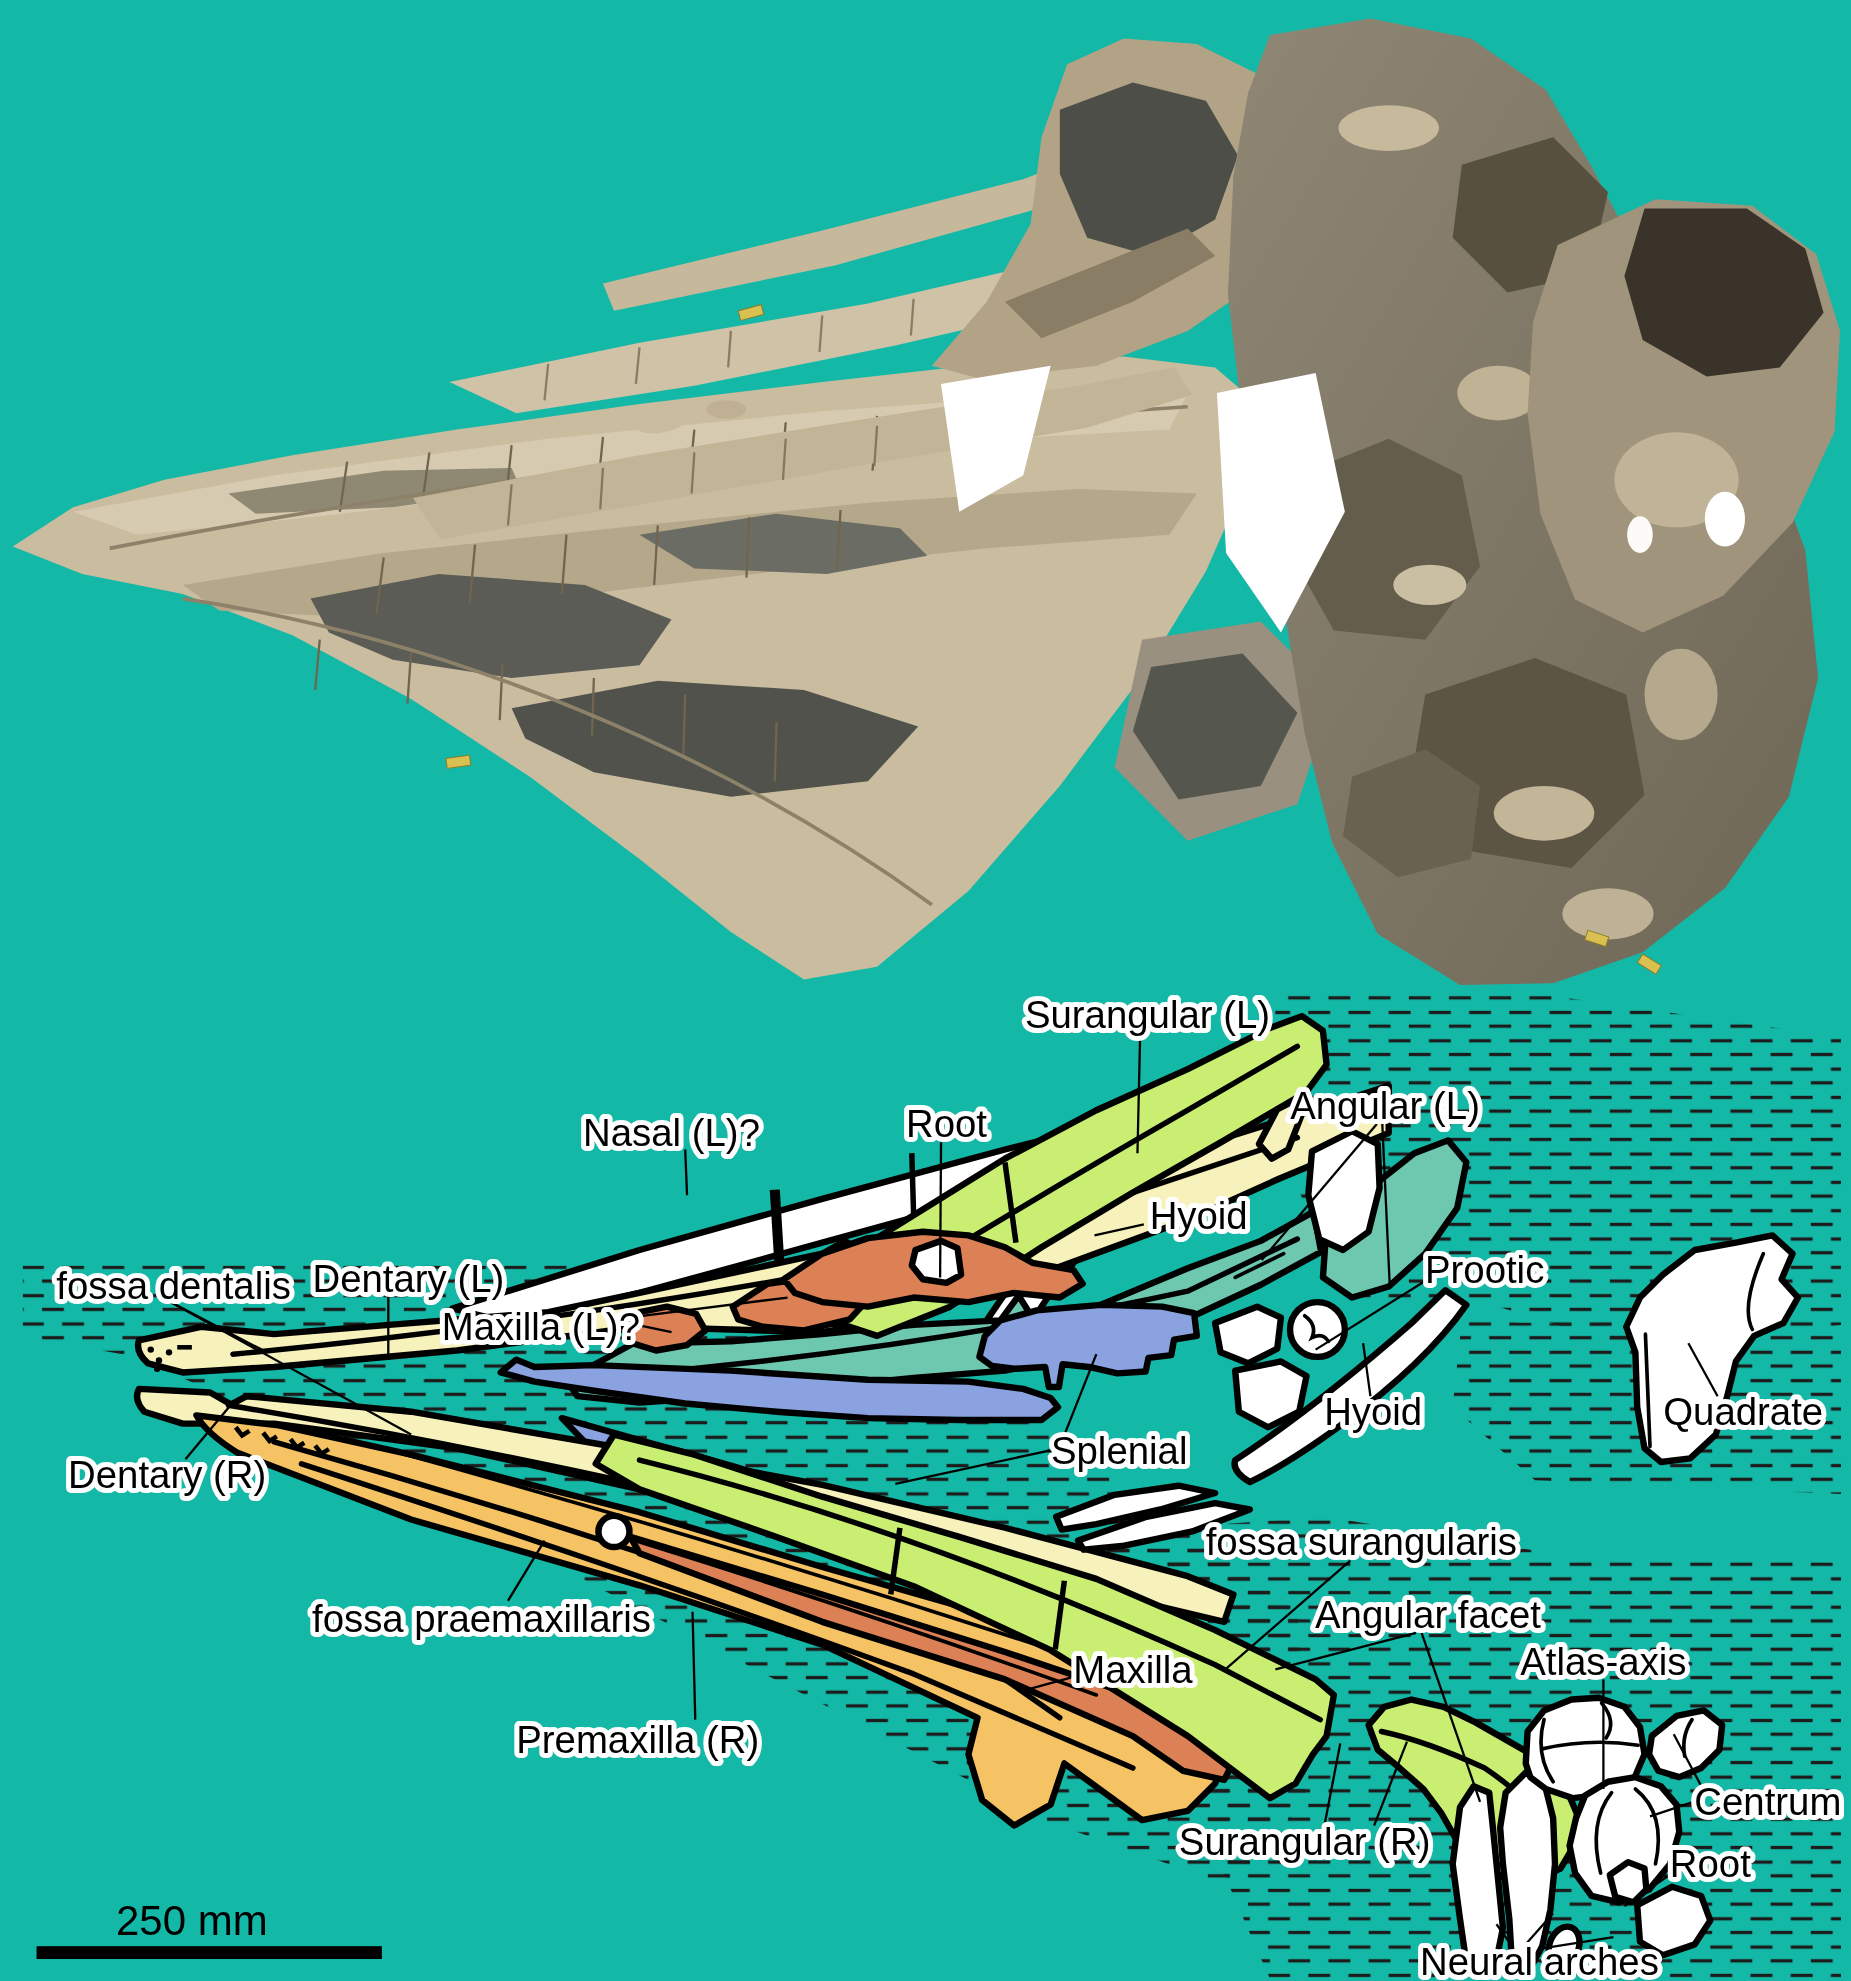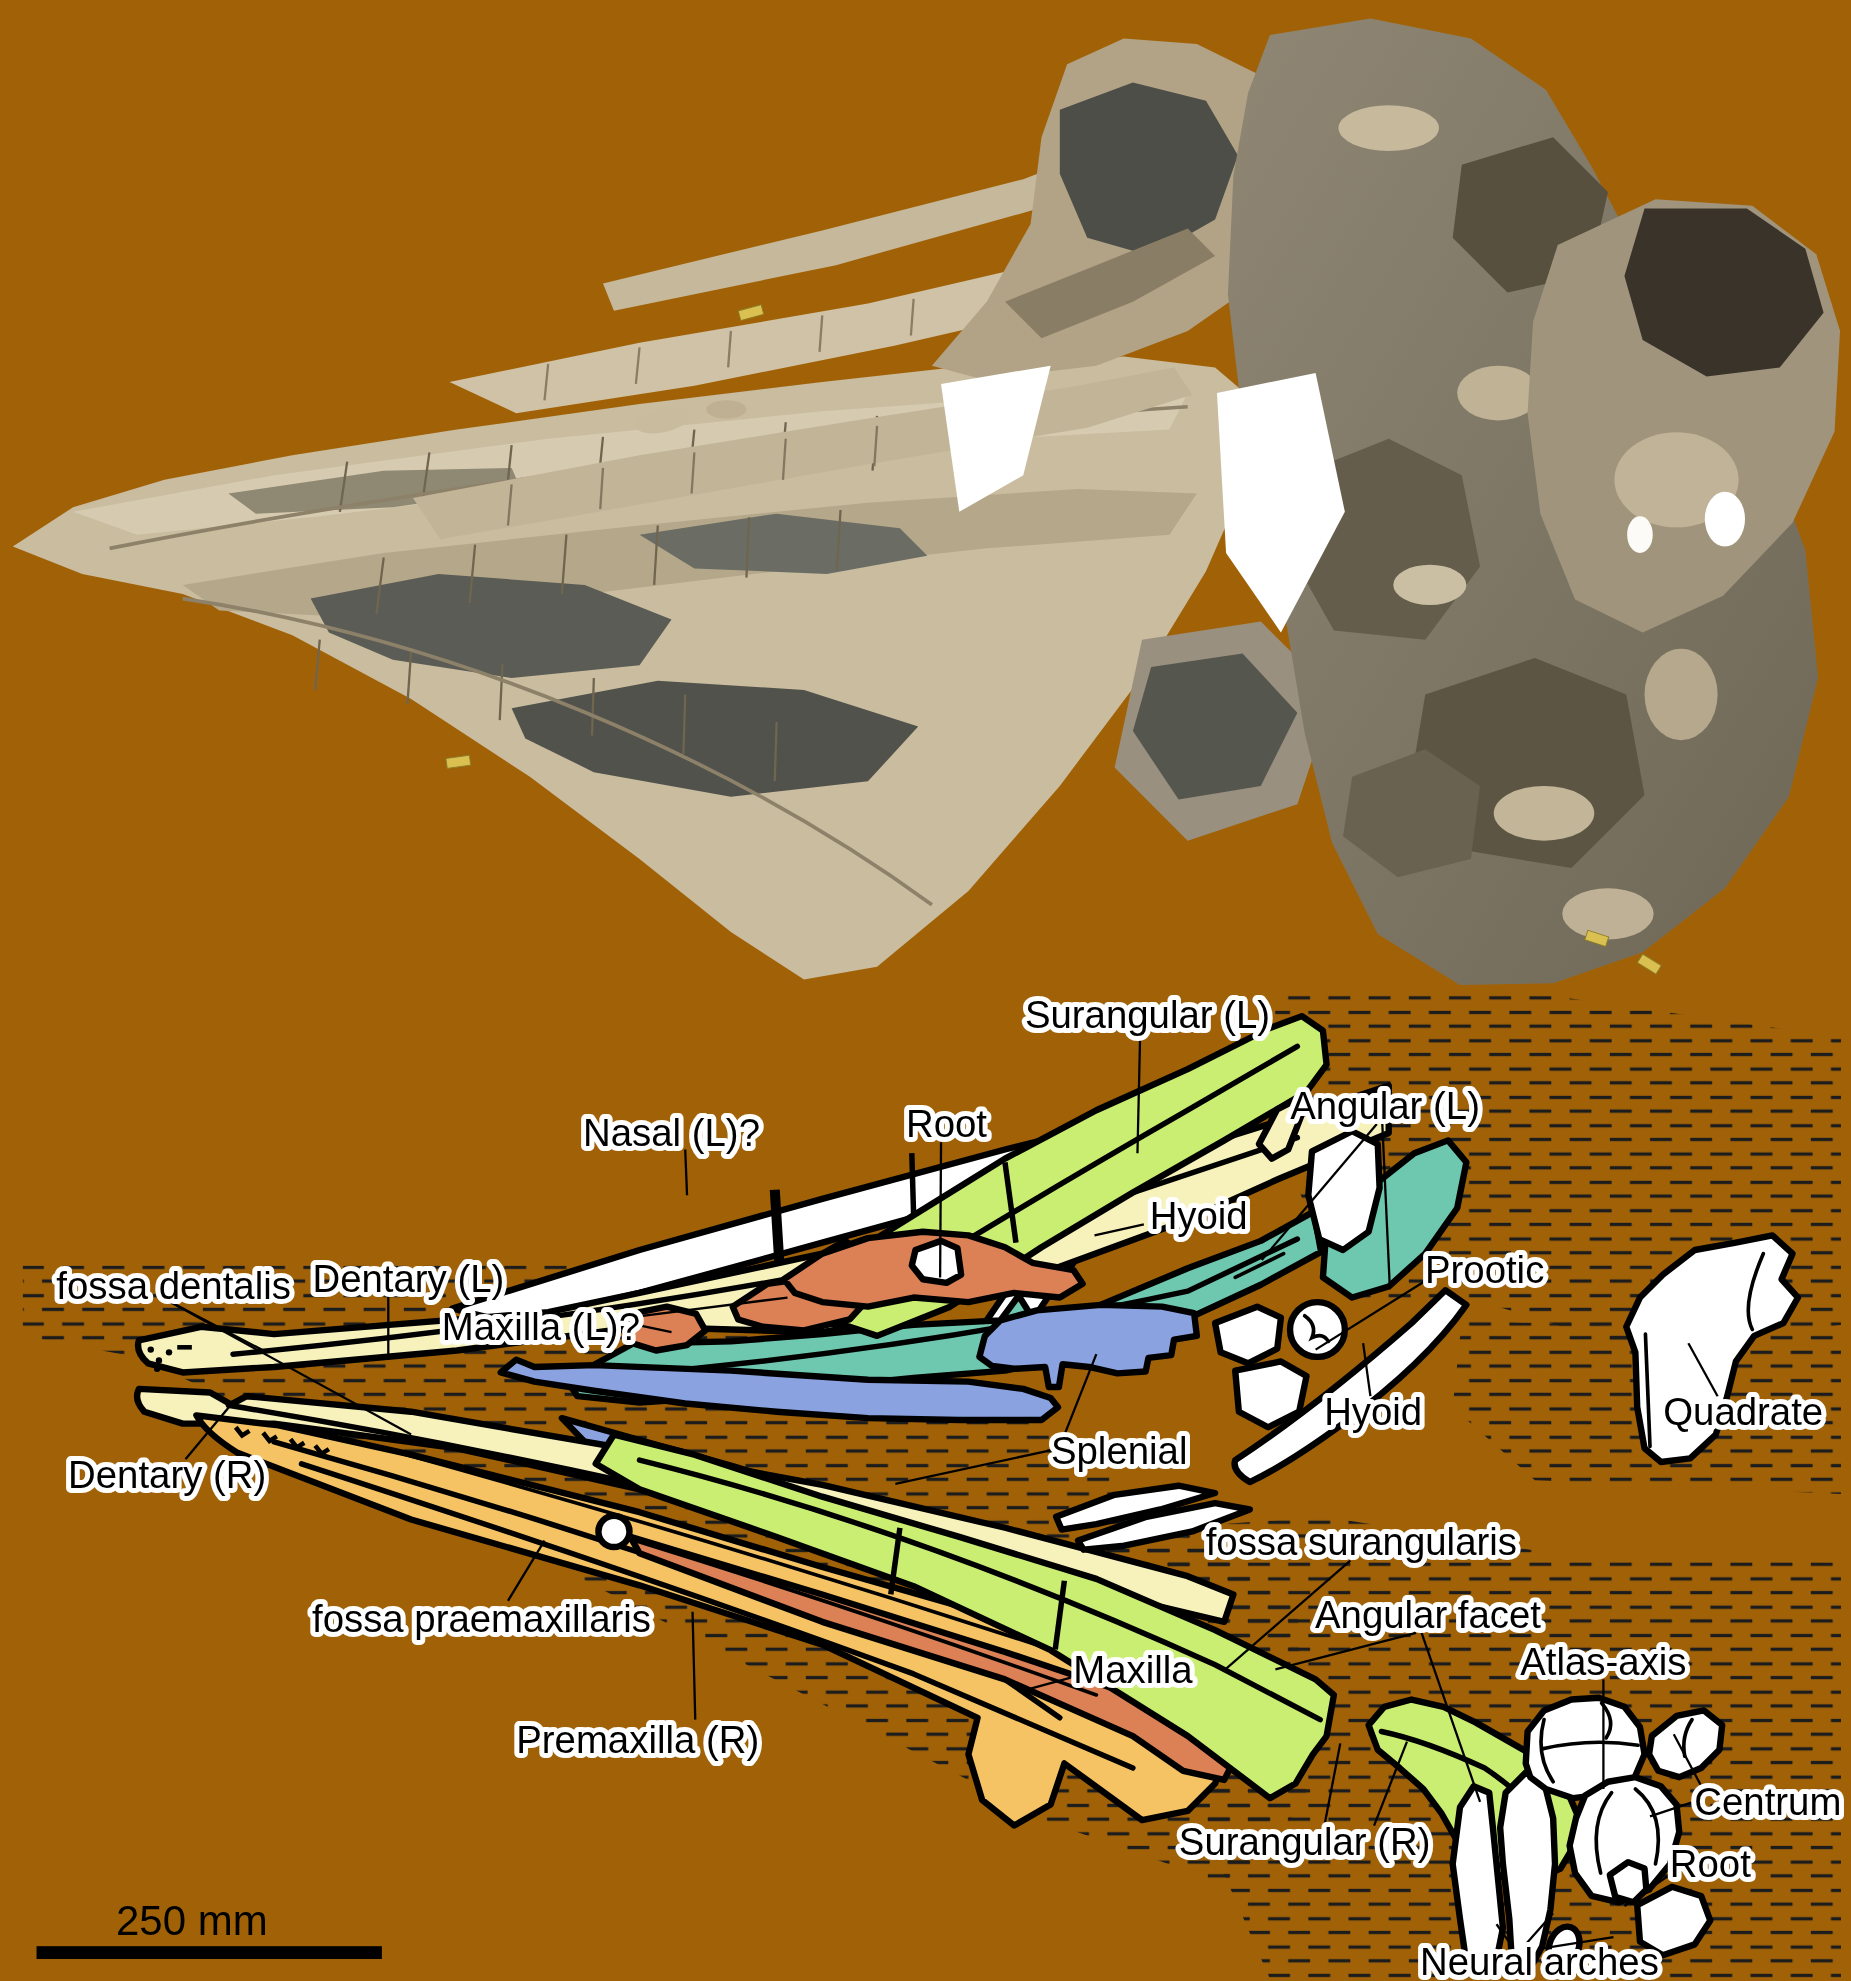--- a/index.html
+++ b/index.html
@@ -1,16 +1,16 @@
 <!DOCTYPE html>
 <html style="font-size:14.6px"><head>
 <meta charset="utf-8">
 <style>
   html,body{margin:0;padding:0;background:#fff;}
-  .canvas{position:relative;width:1851px;height:1982px;background:#a16207;overflow:hidden;}
+  .canvas{position:relative;width:1851px;height:1982px;background:#14b8a6;overflow:hidden;}
   svg{position:absolute;left:0;top:0;}
   .bone{stroke:#000;stroke-width:7;stroke-linejoin:round;}
   .white{fill:#ffffff;}
   .cream{fill:#F7F2BC;}
   .orange{fill:#F5C363;}
   .green{fill:#C9EE72;}
   .teal{fill:#6EC8AF;}
   .blue{fill:#8BA2E0;}
   .salmon{fill:#DC8055;}
   .iline{fill:none;stroke:#000;stroke-width:6;stroke-linecap:round;}

